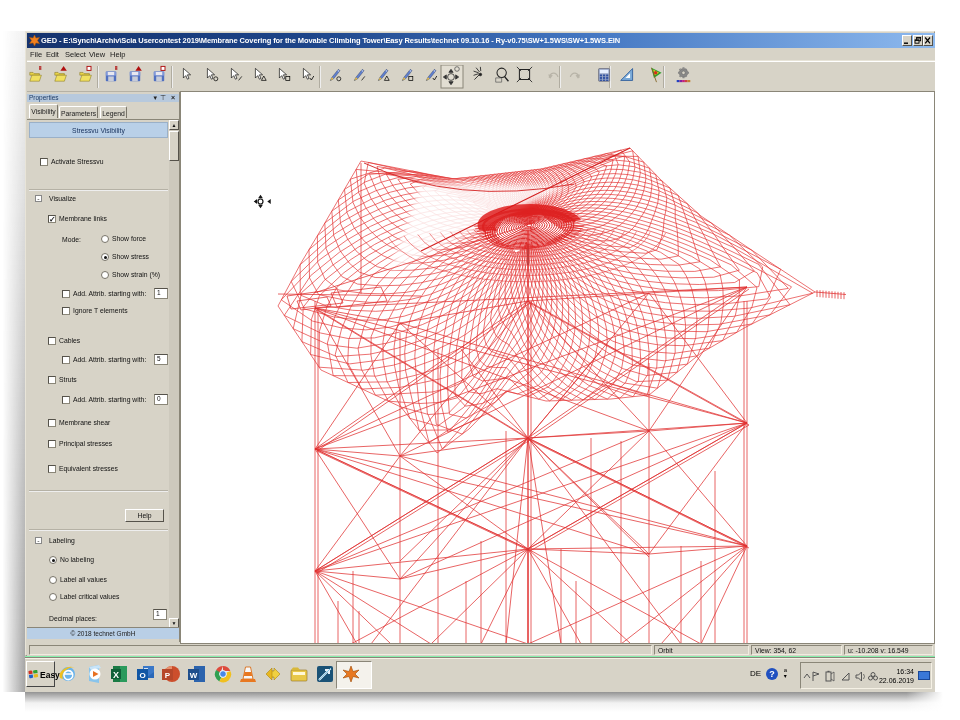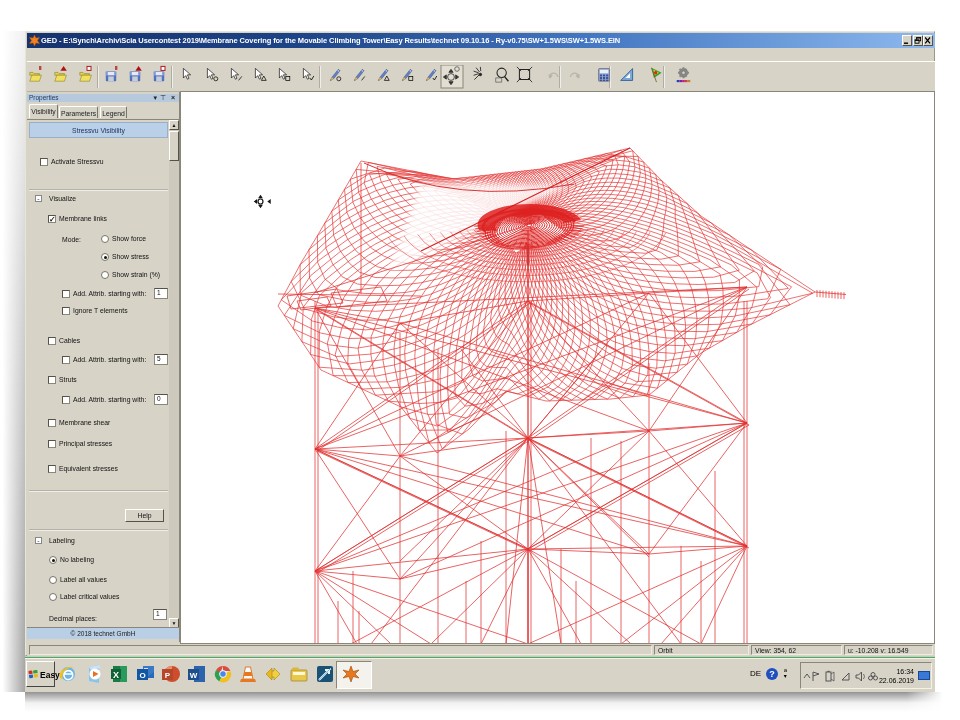--- a/index.html
+++ b/index.html
@@ -91,20 +91,27 @@
               <rect x="1" y="3.8" width="4" height="3.4" fill="#d7d3c7"></rect>
               <path d="M1 4.5 h4"></path>
             </g>
           </svg>
         </div>
 <div class="tbtn" style="right:2px">
           <svg width="8" height="9" viewBox="0 0 8 9" style="margin:0 auto">
             <path d="M1.2 1.5 L6 7.3 M6 1.5 L1.2 7.3" stroke="#000" stroke-width="1.2"></path>
           </svg>
         </div>
+</div>
+      <div id="menubar">
+<span style="left:3px">File</span>
+        <span style="left:19px">Edit</span>
+<span style="left:38px">Select</span>
+        <span style="left:62px">View</span>
+        <span style="left:83px">Help</span>
 </div>
       <div id="toolbar">
         <div class="tsep" style="left:70px"></div>
         <div class="tsep" style="left:144px"></div>
         <div class="tsep" style="left:292px"></div>
         <div class="tsep" style="left:433px"></div>
         <div class="tsep" style="left:532px"></div>
         <div class="tsep" style="left:582px"></div>
         <div class="tsep" style="left:636px"></div>
 <svg style="position:absolute;left:2px;top:3px" width="680" height="24" viewBox="0 0 680 24">

